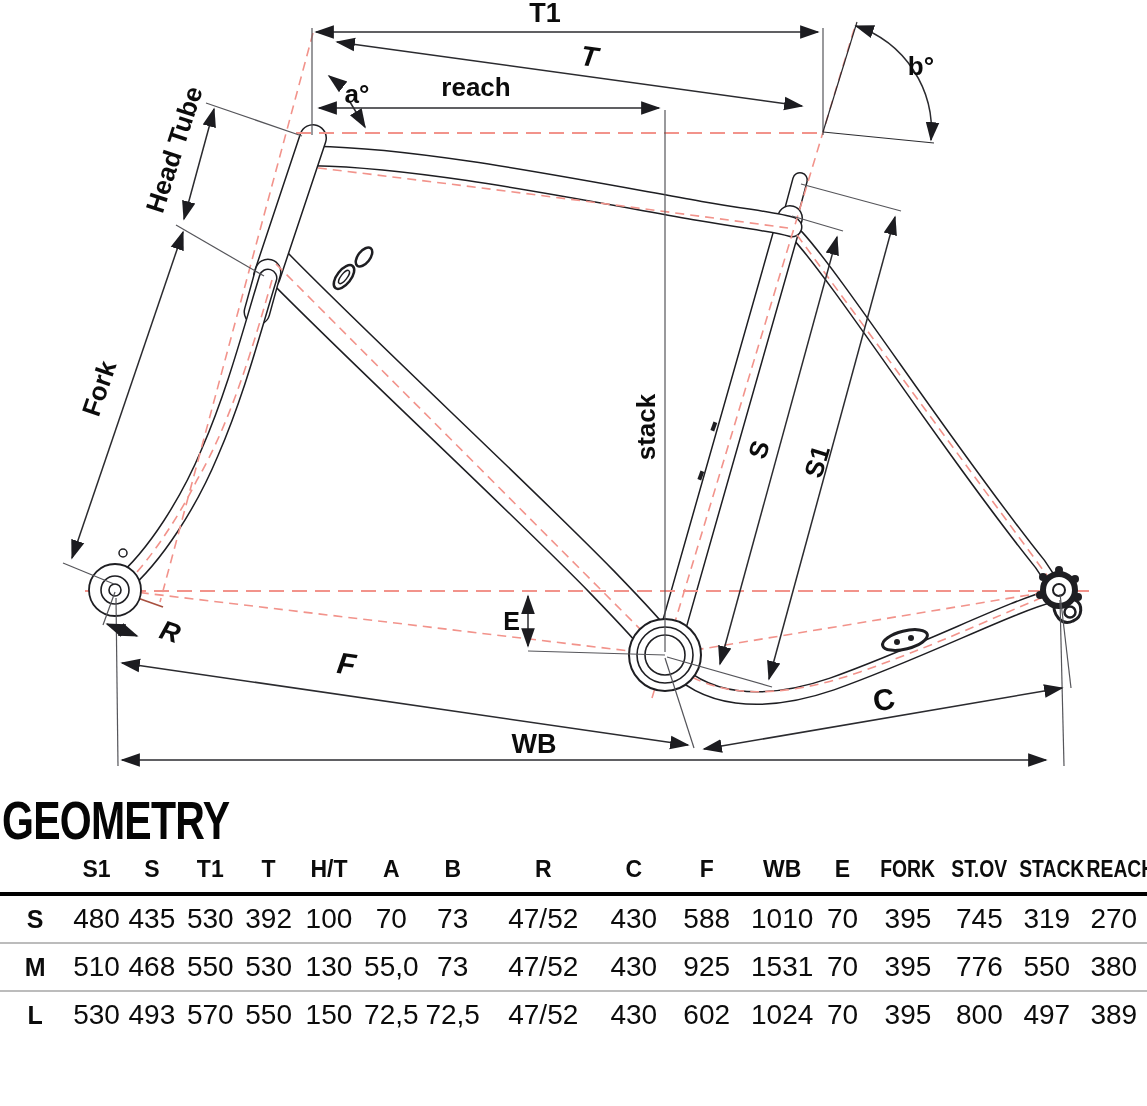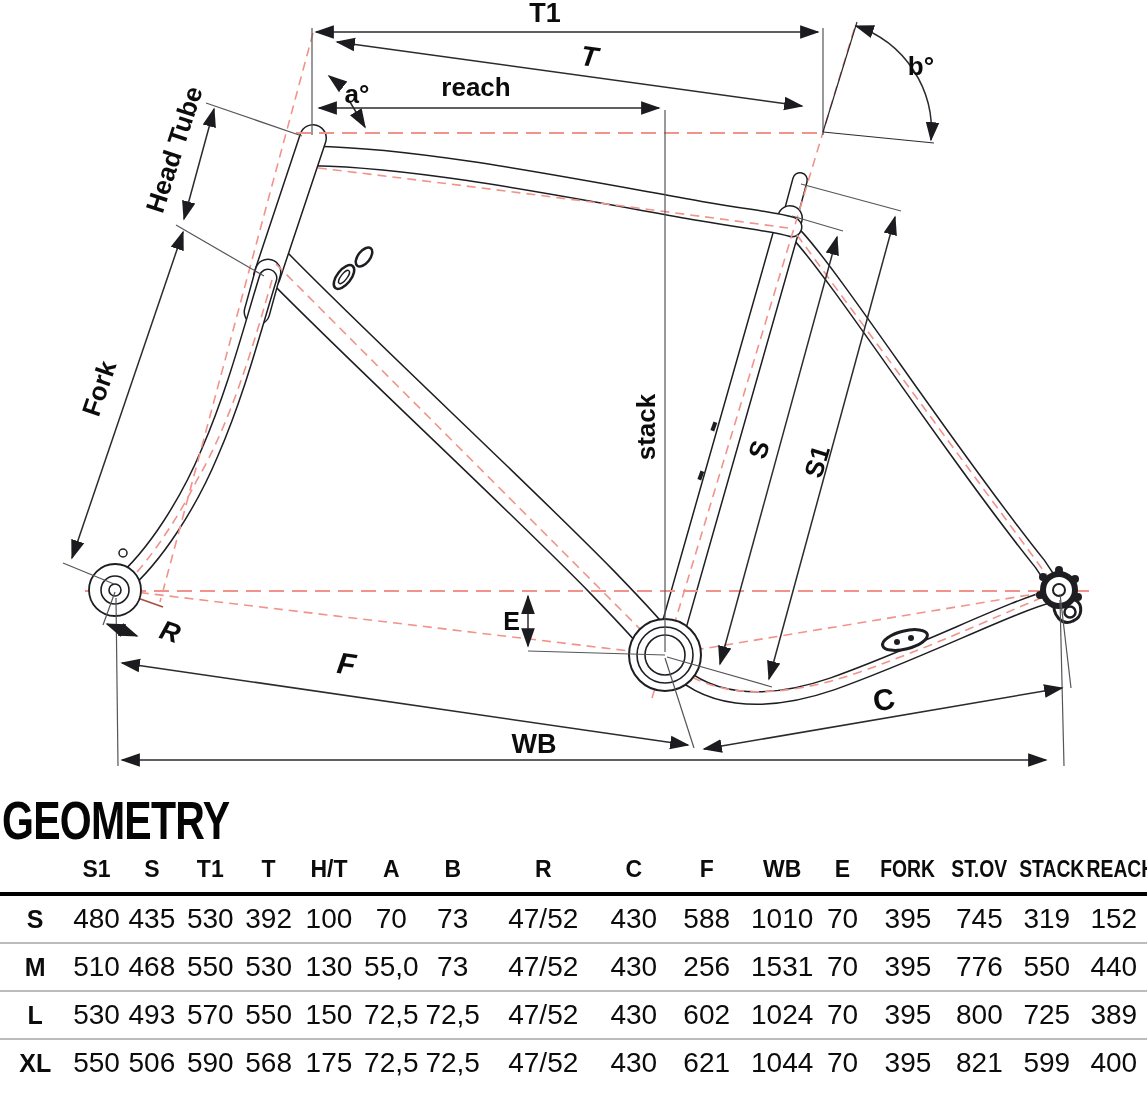--- a/index.html
+++ b/index.html
@@ -221,73 +221,54 @@
         <td>70</td>
         <td>73</td>
         <td>47/52</td>
         <td>430</td>
         <td>588</td>
         <td>1010</td>
         <td>70</td>
         <td>395</td>
         <td>745</td>
         <td>319</td>
-        <td>152</td>
+        <td>270</td>
       </tr>
       <tr>
         <th>M</th>
         <td>510</td>
         <td>468</td>
         <td>550</td>
         <td>530</td>
         <td>130</td>
         <td>55,0</td>
         <td>73</td>
         <td>47/52</td>
         <td>430</td>
-        <td>256</td>
+        <td>925</td>
         <td>1531</td>
         <td>70</td>
         <td>395</td>
         <td>776</td>
         <td>550</td>
-        <td>440</td>
+        <td>380</td>
       </tr>
       <tr>
         <th>L</th>
         <td>530</td>
         <td>493</td>
         <td>570</td>
         <td>550</td>
         <td>150</td>
         <td>72,5</td>
         <td>72,5</td>
         <td>47/52</td>
         <td>430</td>
         <td>602</td>
         <td>1024</td>
         <td>70</td>
         <td>395</td>
         <td>800</td>
-        <td>725</td>
+        <td>497</td>
         <td>389</td>
-      </tr>
-      <tr>
-        <th>XL</th>
-        <td>550</td>
-        <td>506</td>
-        <td>590</td>
-        <td>568</td>
-        <td>175</td>
-        <td>72,5</td>
-        <td>72,5</td>
-        <td>47/52</td>
-        <td>430</td>
-        <td>621</td>
-        <td>1044</td>
-        <td>70</td>
-        <td>395</td>
-        <td>821</td>
-        <td>599</td>
-        <td>400</td>
       </tr>
     </tbody>
 </table>
 
 </body></html>

